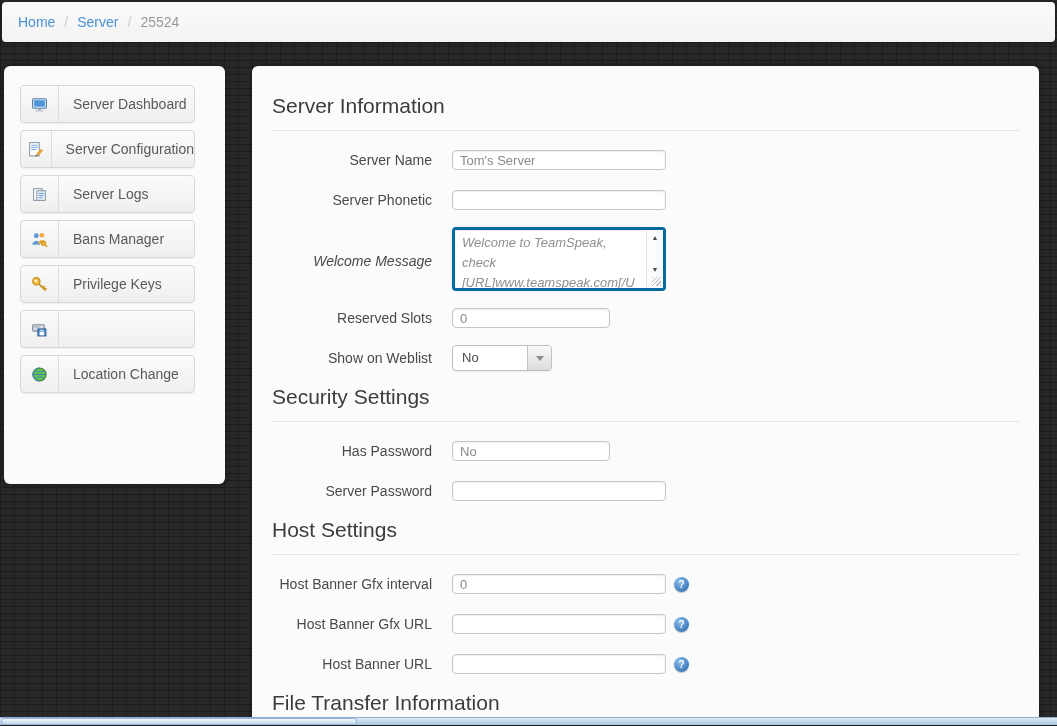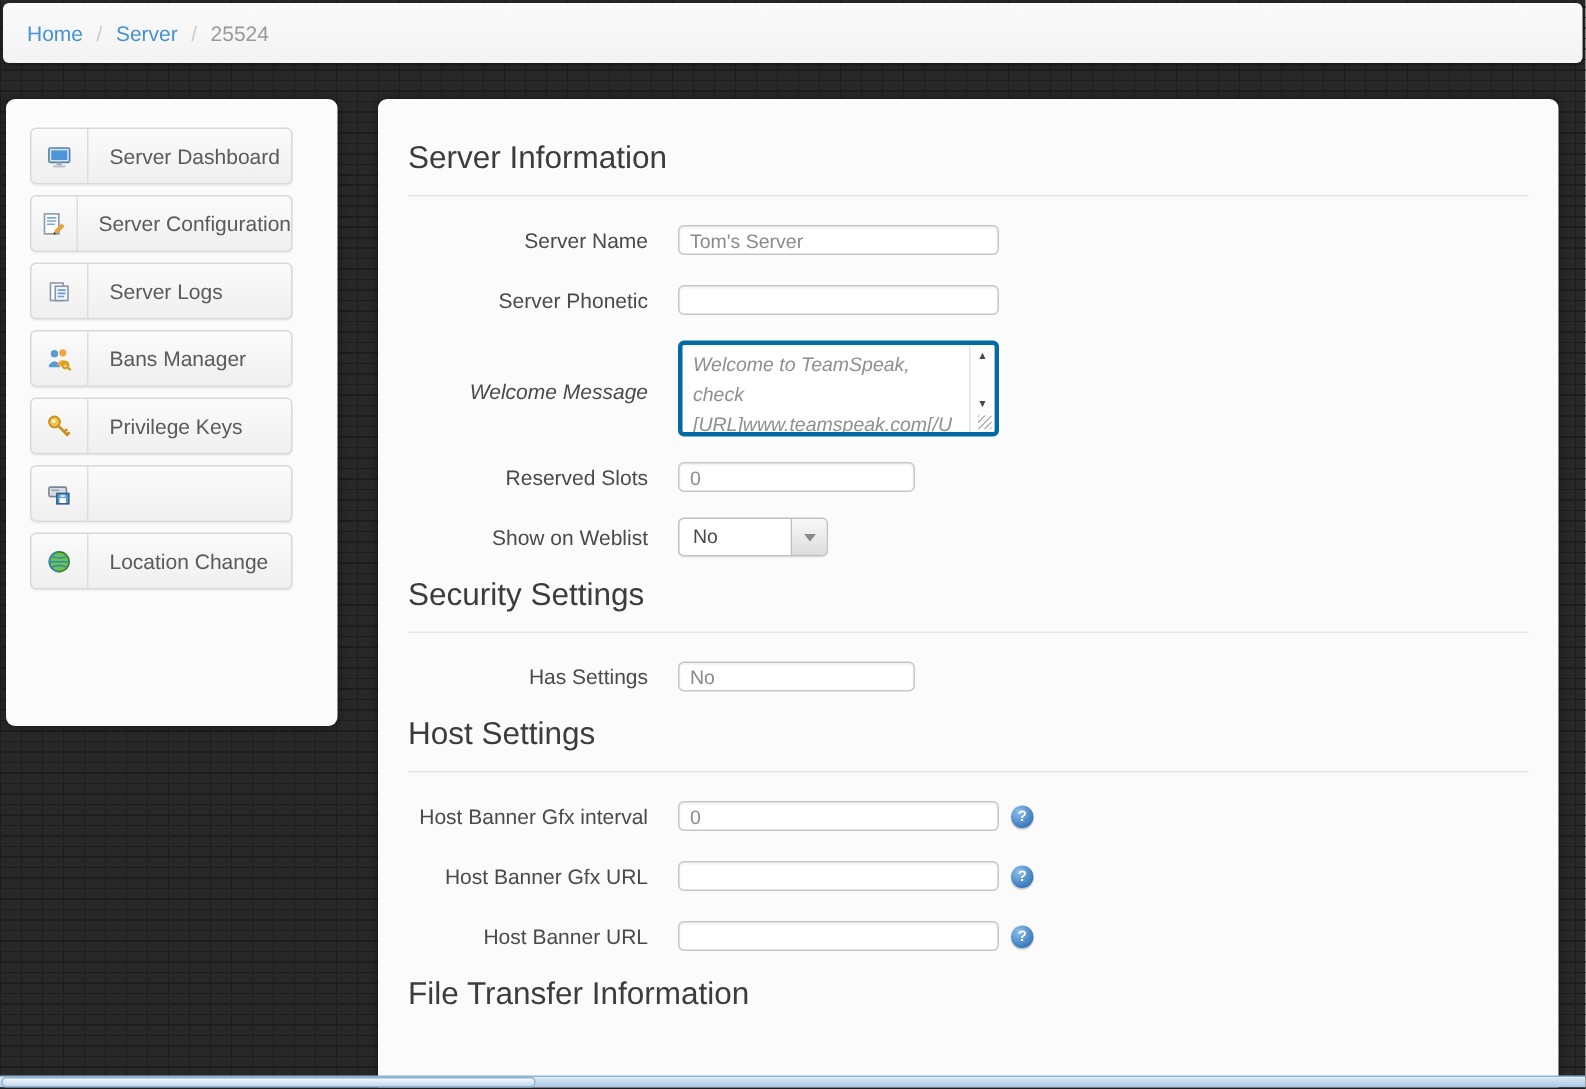--- a/index.html
+++ b/index.html
@@ -294,24 +294,28 @@
       <span class="sel-btn">
           <span class="caret"></span>
         </span>
     </div>
   </div>
 
   <h2 class="section-title">Security Settings</h2>
   <div class="rule"></div>
 
   <div class="row">
-    <label class="flabel">Has Settings</label>
+    <label class="flabel">Has Password</label>
     <input class="tinput short" type="text" value="No" style="">
   </div>
 
+  <div class="row">
+    <label class="flabel">Server Password</label>
+    <input class="tinput wide" type="text" value="" style="">
+  </div>
 
   <h2 class="section-title">Host Settings</h2>
   <div class="rule"></div>
 
   <div class="row">
     <label class="flabel">Host Banner Gfx interval</label>
     <input class="tinput wide" type="text" value="0" style="">
     <span class="help">?</span>
   </div>
 

